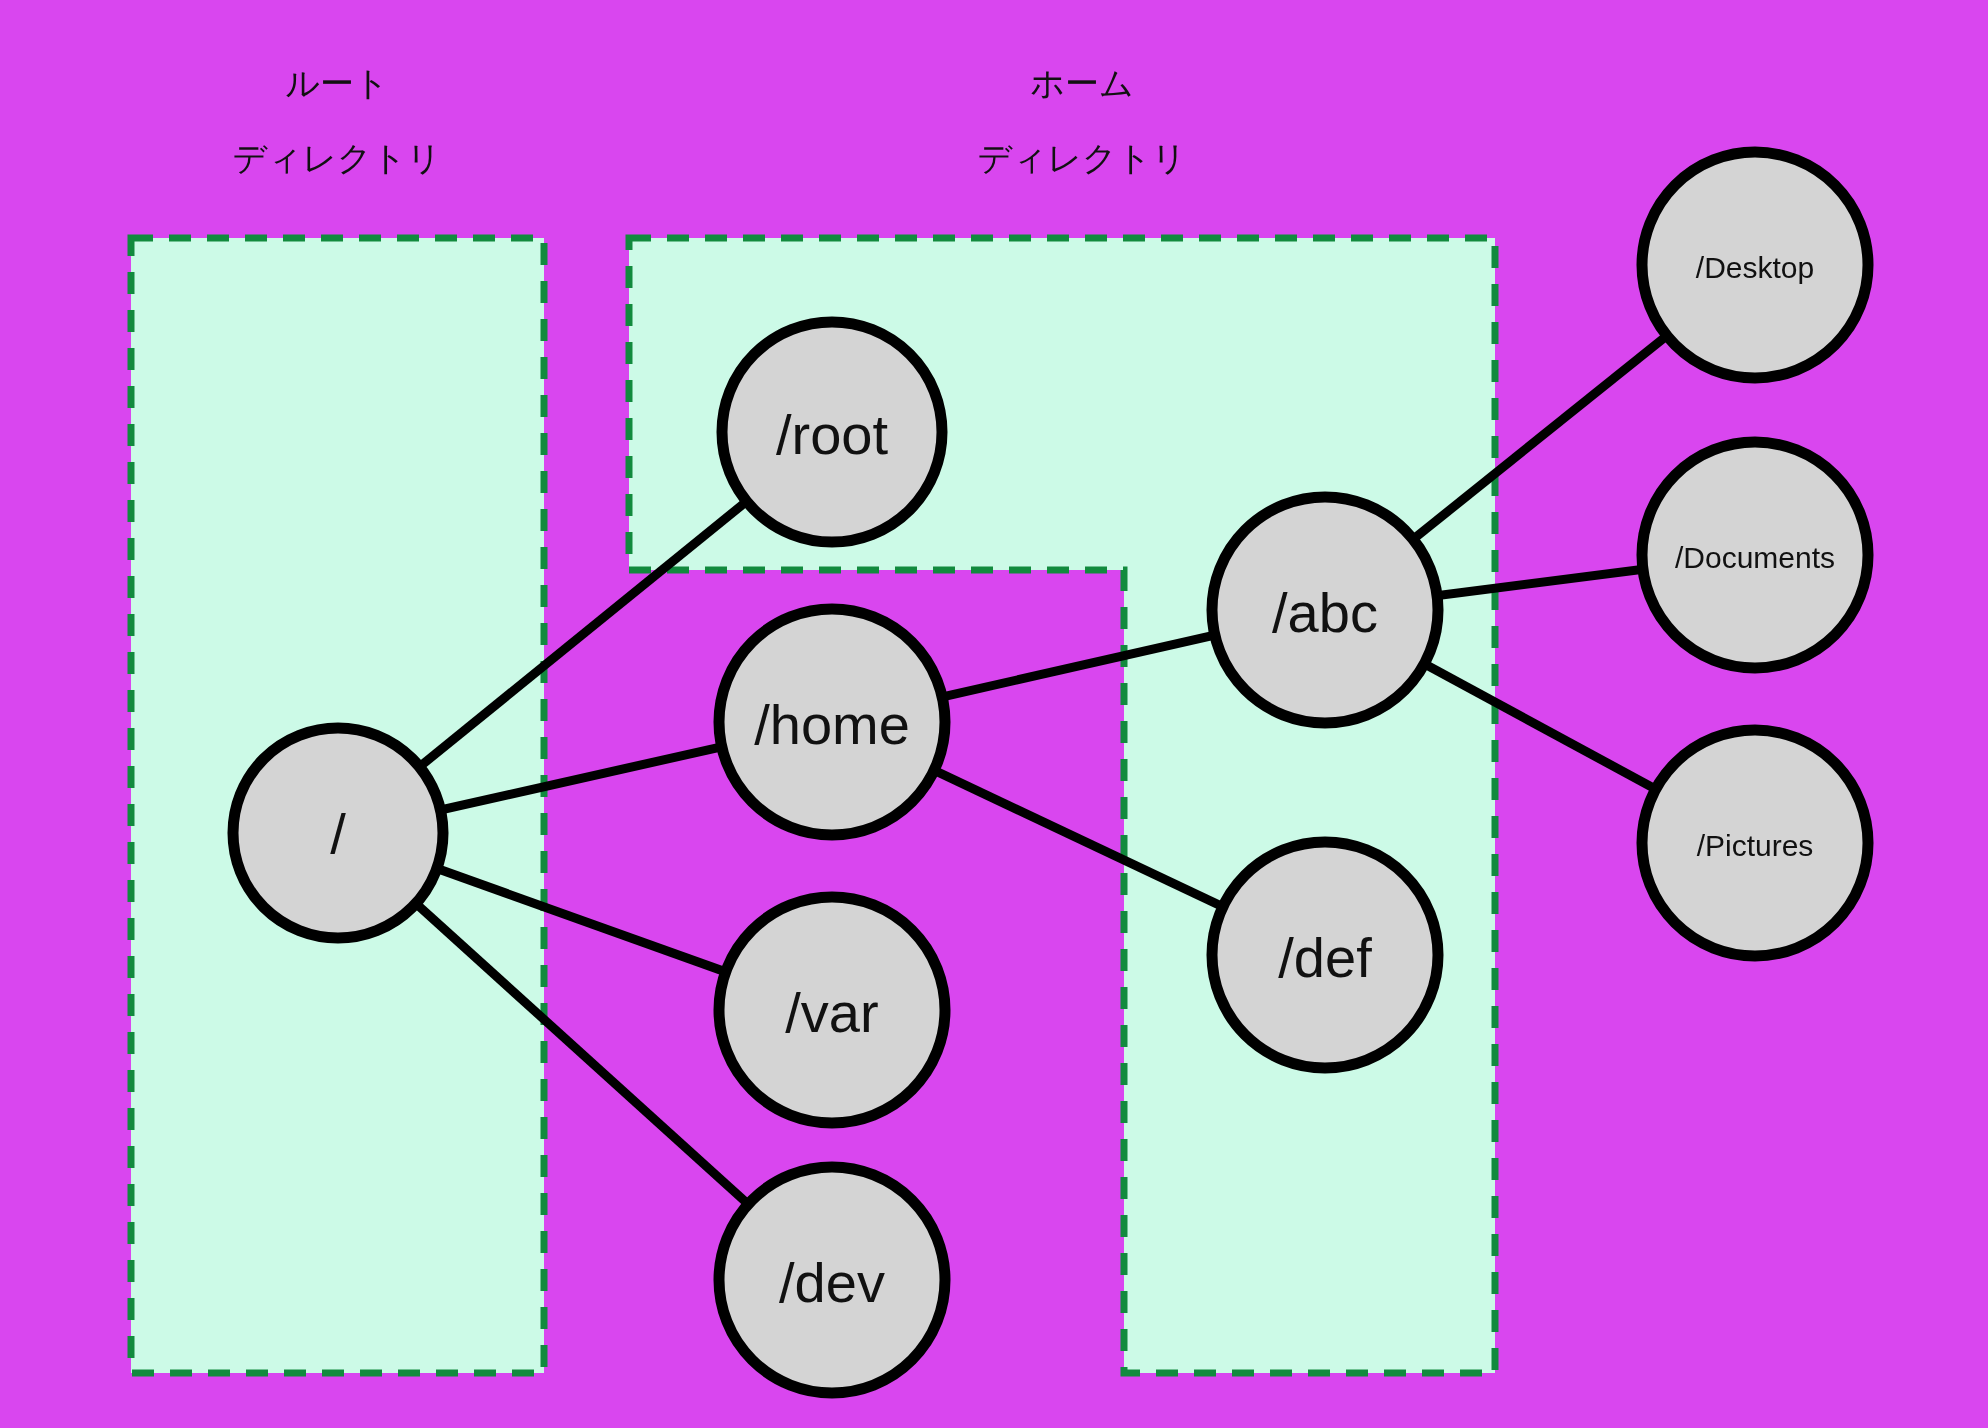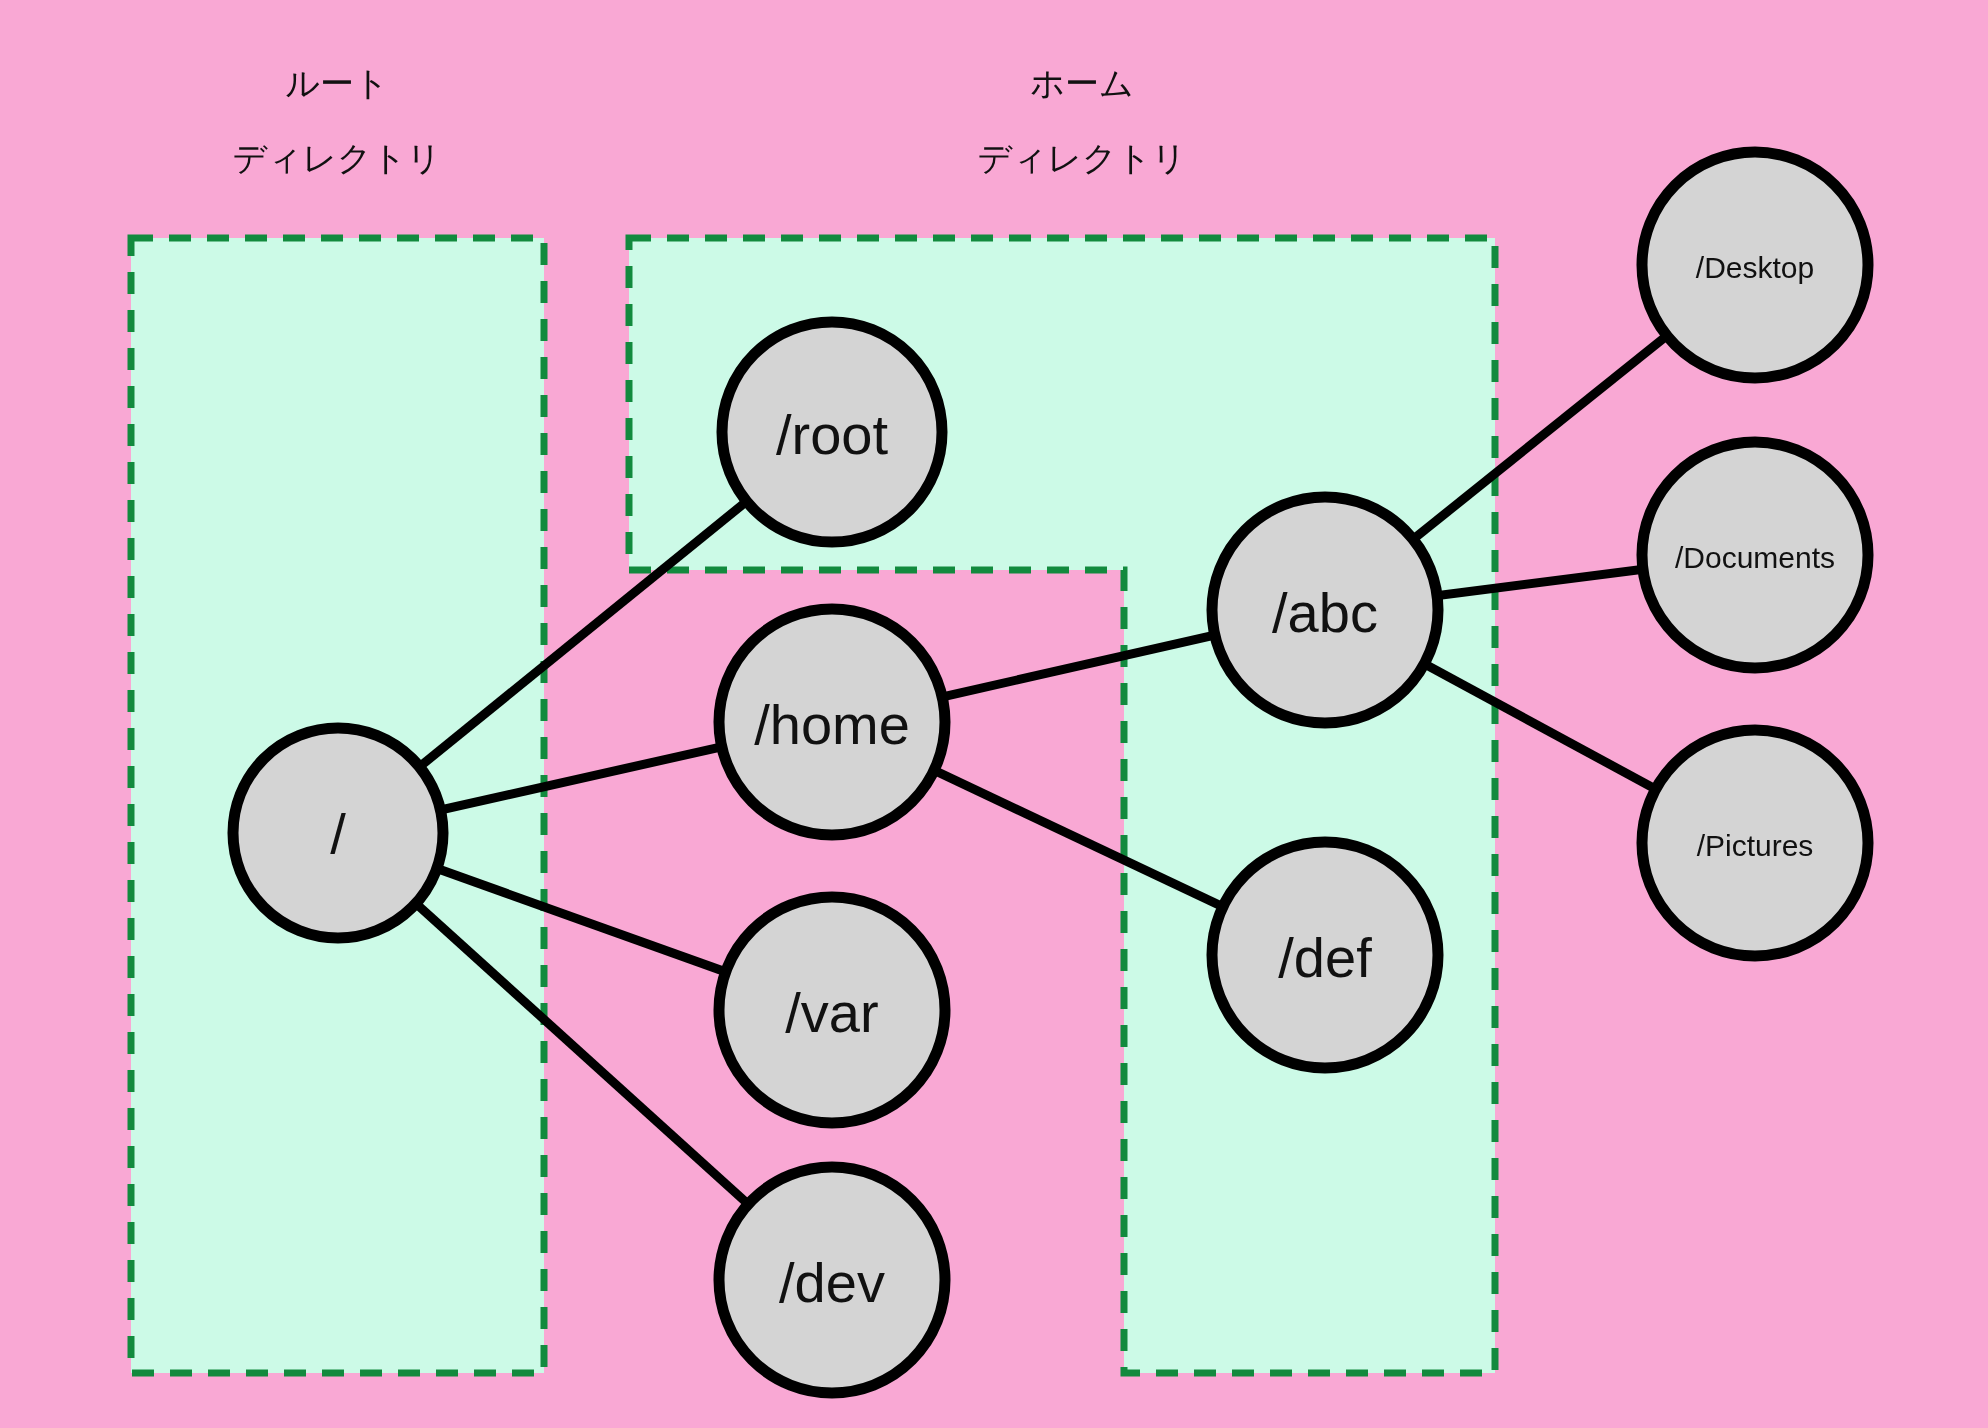--- a/index.html
+++ b/index.html
@@ -7,21 +7,21 @@
     padding: 0;
     background: #ffffff;
   }
   body {
     font-family: "Liberation Sans", "DejaVu Sans", sans-serif;
   }
   #canvas {
     position: relative;
     width: 1988px;
     height: 1428px;
-    background: #f9a8d4;
+    background: #d946ef;
     overflow: hidden;
   }
   #diagram-svg {
     position: absolute;
     top: 0;
     left: 0;
     width: 1988px;
     height: 1428px;
   }
   .region-label {

